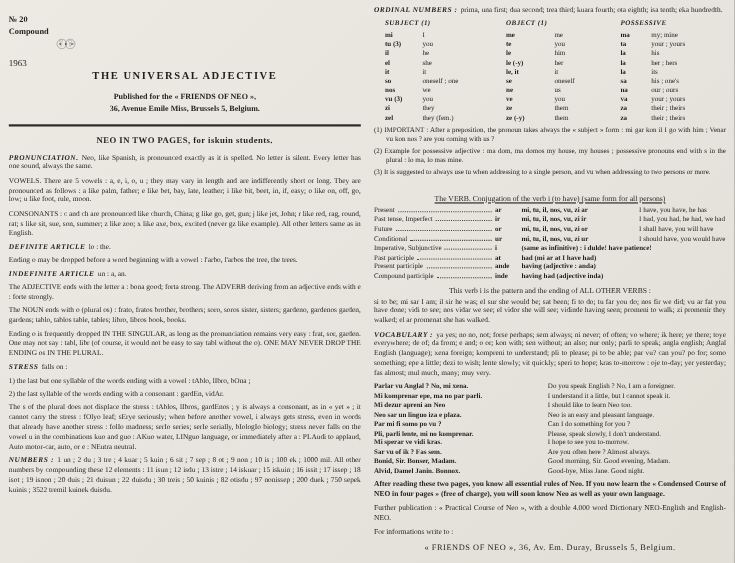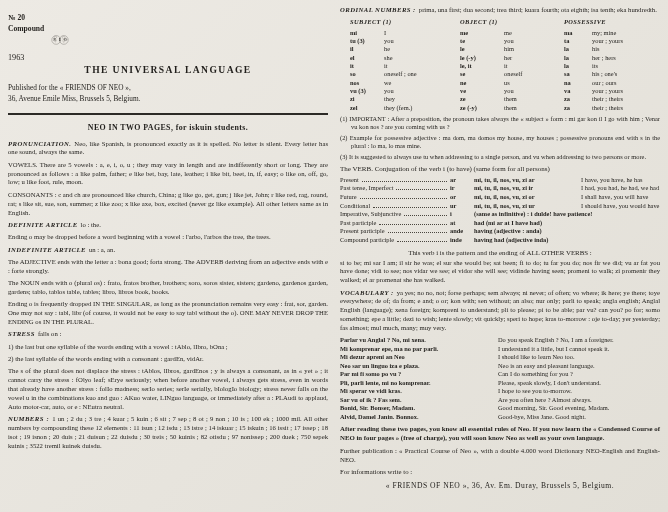--- a/index.html
+++ b/index.html
@@ -10,38 +10,38 @@
     padding:6px 8px 4px 8px;
   }
   .cols{display:flex;gap:12px;height:100%;}
   .col{width:50%;box-sizing:border-box;}
   
   .masthead{display:flex;justify-content:space-between;align-items:flex-start;height:56px;margin-bottom:2px;flex-direction:column;}
   .issue{font-weight:bold;font-size:7.6px;line-height:1.5;padding-top:6px;}
   .year{font-weight:normal;font-size:8.2px;padding-top:8px;}
   .logo{width:104px;height:54px;}
   .title{text-align:center;font-weight:bold;font-size:9.6px;letter-spacing:1.4px;margin:2px 0 7px;}
-  .published{font-weight:normal;font-size:7.3px;line-height:1.55;}
+  .published{text-align:center;font-weight:bold;font-size:7.3px;line-height:1.55;}
   .rule{border-top:2px solid #2c2a26;margin:8px 0 8px;}
   .subtitle{text-align:center;font-weight:bold;font-size:7.9px;letter-spacing:.4px;margin-bottom:8px;}
   
   .para{margin:0 0 3.5px;font-size:6.7px;line-height:1.32;text-align:justify;}
   .lead{font-style:italic;font-weight:bold;letter-spacing:.45px;margin-right:3px;}
   .lead:empty{display:none;margin:0;}
   
   .pron-title{text-align:center;font-style:italic;font-weight:bold;font-size:7.3px;letter-spacing:.6px;margin:2px 0 2px;}
   .pron-grid{display:grid;grid-template-columns:34px 76px 44px 60px 28px 1fr;
     font-size:6.4px;line-height:1.3;padding-left:10px;margin-bottom:3px;}
   .pron-h{grid-column:span 2;font-style:italic;font-weight:bold;letter-spacing:.4px;padding-bottom:2px;}
   .prow{display:contents;}
   .pn{font-weight:bold;}
   
   .fn{margin:0 0 2.5px;font-size:6.4px;line-height:1.28;text-align:justify;padding-left:11px;text-indent:-11px;}
   
-  .vhead{font-size:7px;margin:4px 0 3px;}
+  .vhead{text-align:center;font-size:7px;margin:16px 0 3px;text-decoration:underline;}
   .vrow{display:flex;align-items:baseline;font-size:6.4px;line-height:1.34;}
   .vlabelwrap{flex:0 0 110px;display:flex;align-items:baseline;}
   .leader{flex:1;border-bottom:1px dotted #4a463f;margin:0 3px 1.5px 3px;min-width:6px;}
   .vend{flex:0 0 24px;font-weight:bold;}
   .vforms{flex:0 0 auto;min-width:100px;font-weight:bold;padding-right:7px;}
   .vtrans{flex:1;}
   .pattern{text-align:center;font-size:6.9px;margin:4px 0 3px;}
   
   .dialogue{display:grid;grid-template-columns:158px 1fr;font-size:6.4px;line-height:1.33;margin:3px 0 4px;}
   .drow{display:contents;}
@@ -77,21 +77,21 @@
           </g>
           <g fill="#1c1b18" font-family="Liberation Serif, DejaVu Serif, serif" font-size="16" font-weight="bold">
             <text x="17" y="33">N</text>
             <text x="46" y="33">E</text>
             <text x="76" y="33">O</text>
           </g>
         </svg>
         <div class="year">1963</div>
       </div>
 
-      <div class="title">THE UNIVERSAL LANGUAGE</div>
+      <div class="title">THE UNIVERSAL ADJECTIVE</div>
       <div class="published">
         <div>Published for the « FRIENDS OF NEO »,</div>
         <div>36, Avenue Emile Miss, Brussels 5, Belgium.</div>
       </div>
       <div class="rule"></div>
       <div class="subtitle">NEO IN TWO PAGES, for iskuin students.</div>
 
       <div>
 
           <p class="para"><span class="lead">PRONUNCIATION.</span><span>Neo, like Spanish, is pronounced exactly as it is spelled. No letter is silent. Every letter has one sound, always the same.</span></p>

